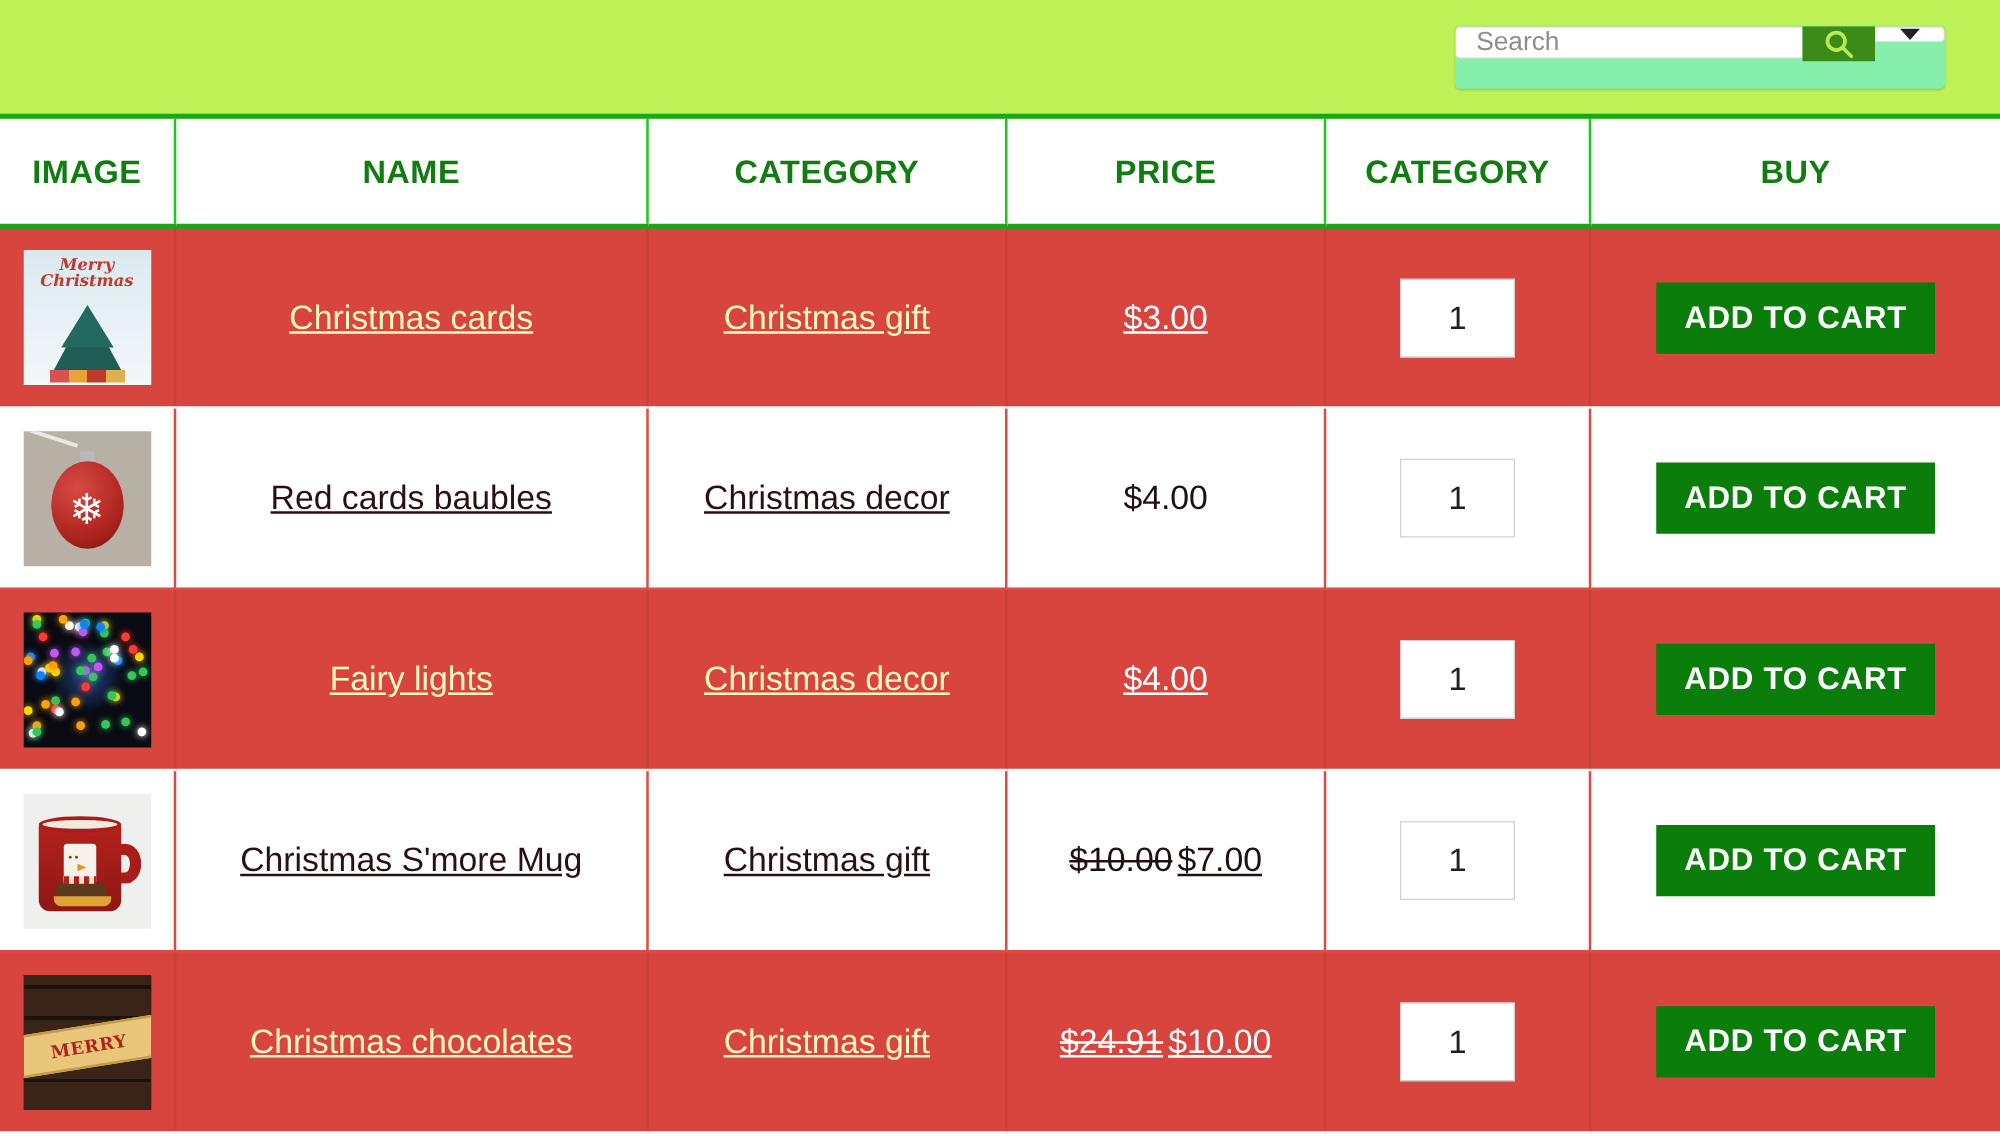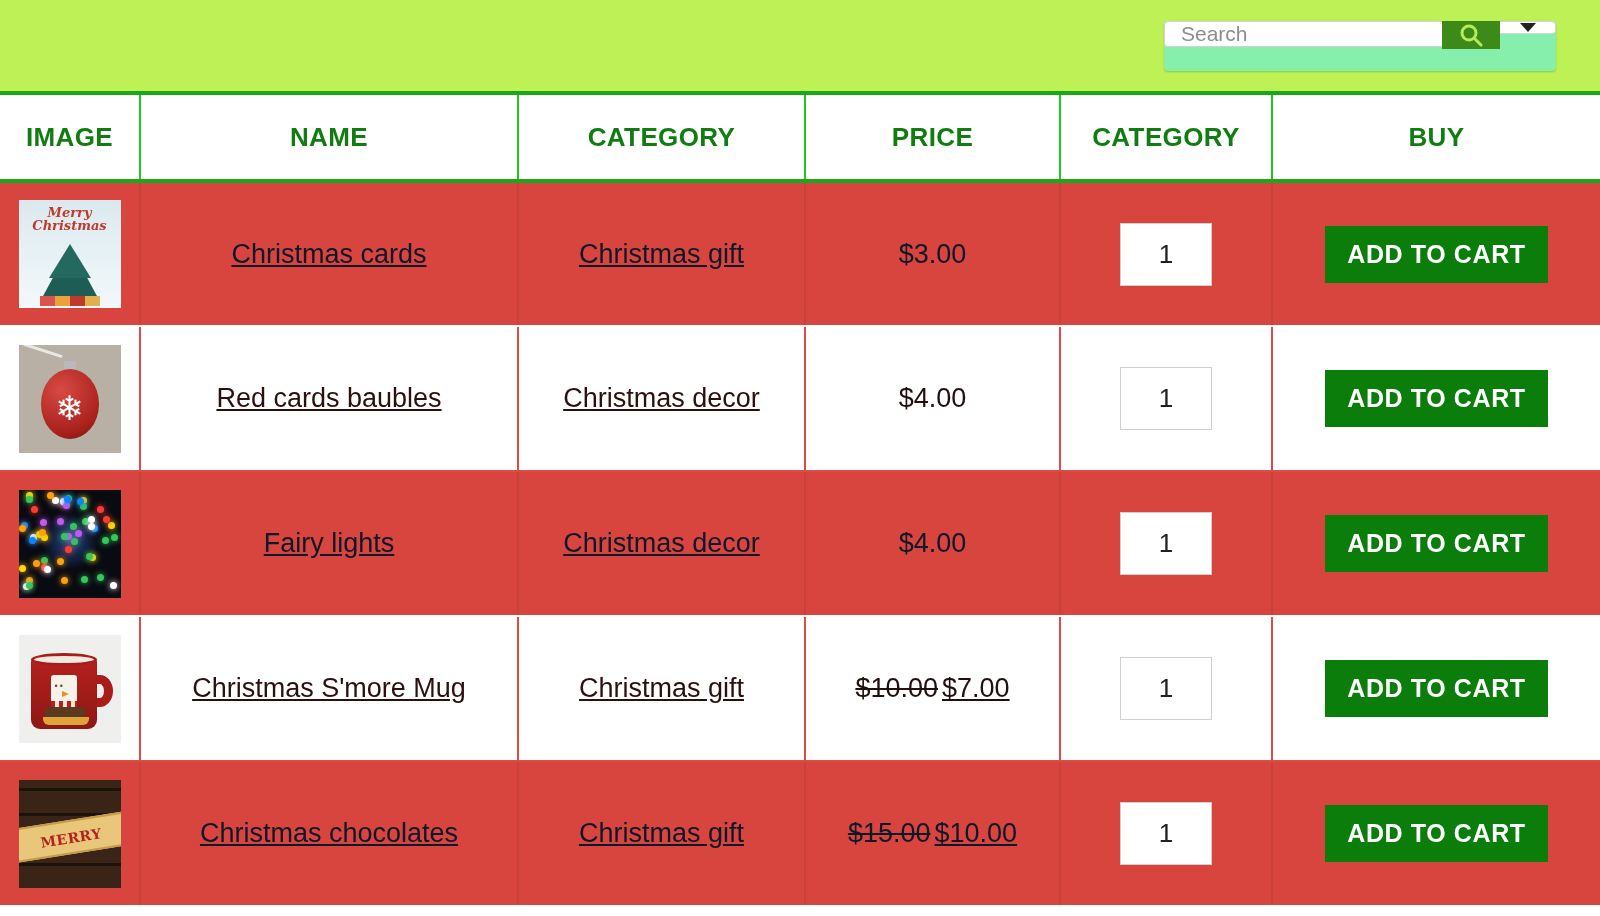--- a/index.html
+++ b/index.html
@@ -113,27 +113,27 @@
   tr.row-even td { background: #ffffff; }
   tr.row-odd  td { border-right-color: #c9413b; border-bottom-color: #ffffff; }
   tr.row-even td { border-right-color: #de4b44; border-bottom-color: #de4b44; }
 
   
   .plink {
     font-size: 27px;
     text-decoration: underline;
     cursor: pointer;
   }
-  tr.row-odd  .plink { color: #0f172a; }
+  tr.row-odd  .plink { color: #fef9c3; }
   tr.row-even .plink { color: #2c1010; }
 
   .price {
     font-size: 27px;
   }
-  tr.row-odd  .price { color: #0f172a; }
+  tr.row-odd  .price { color: #ffffff; text-decoration: underline; }
   tr.row-even .price { color: #201010; }
   .price .old { text-decoration: line-through; margin-right: 4px; }
   .price .new { text-decoration: underline; text-align: center; }
 
   
   .qty {
     width: 92px; height: 63px;
     font-size: 26px;
     text-align: center;
     color: #202020;
@@ -481,21 +481,21 @@
         </span>
       </td>
       <td>
         <a class="plink">Christmas chocolates</a>
       </td>
       <td>
         <a class="plink">Christmas gift</a>
       </td>
       <td>
         <span class="price">
-          <span class="old">$15.00</span><span class="new">$10.00</span>
+          <span class="old">$24.91</span><span class="new">$10.00</span>
         </span>
       </td>
       <td>
         <input class="qty" type="text" value="1" style="">
       </td>
       <td>
         <button class="cart-btn">ADD TO CART</button>
       </td>
     </tr>
 

